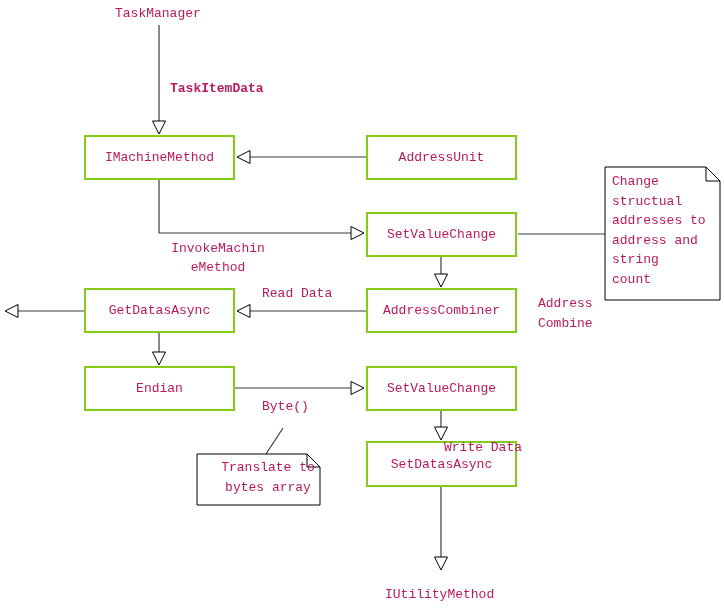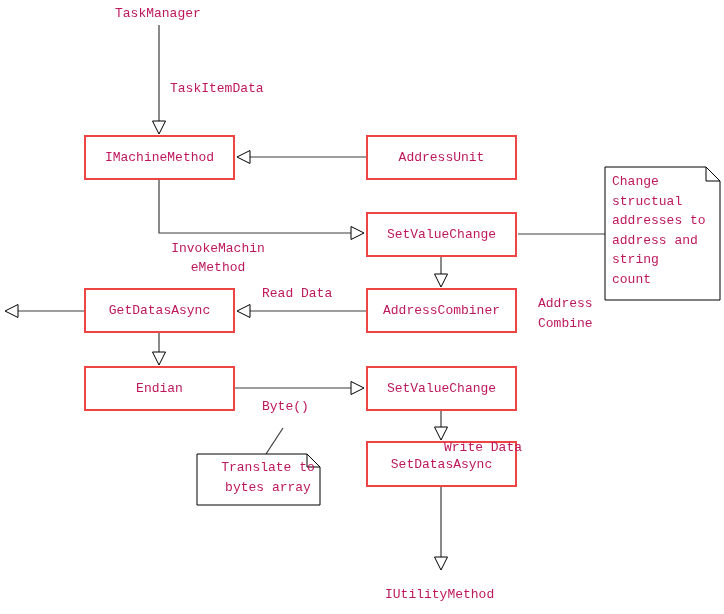--- a/index.html
+++ b/index.html
@@ -17,21 +17,21 @@
     position: absolute;
     left: 0; top: 0;
     width: 724px; height: 614px;
   }
   .node {
     position: absolute;
     box-sizing: border-box;
     width: 151px;
     height: 45px;
     background: #ffffff;
-    border: 2px solid #ef4444;
+    border: 2px solid #84cc16;
     display: flex;
     align-items: center;
     justify-content: center;
     text-align: center;
     white-space: nowrap;
   }
   .floating-label {
     position: absolute;
     white-space: nowrap;
     line-height: 16px;
@@ -118,21 +118,21 @@
   <div class="node" style="left:84px; top:366px;">
     <span>Endian</span>
   </div>
   <div class="node" style="left:366px; top:366px;">
     <span>SetValueChange</span>
   </div>
   <div class="node" style="left:366px; top:441px; height:46px;">
     <span>SetDatasAsync</span>
   </div>
 
-  <div class="floating-label" style="left:170px; top:81px;">TaskItemData</div>
+  <div class="floating-label" style="left:170px; top:81px;font-weight:bold;">TaskItemData</div>
 
   <div class="floating-label multiline center" style="left:160px; top:239px; width:116px; line-height:19px;">
     <span>InvokeMachin</span>
     <span>eMethod</span>
   </div>
 
   <div class="floating-label" style="left:262px; top:286px;">Read Data</div>
 
   <div class="floating-label multiline" style="left:538px; top:294px; line-height:20px;">
     <span>Address</span>

